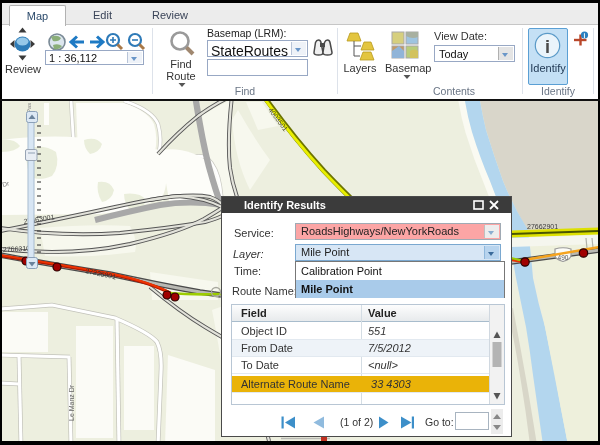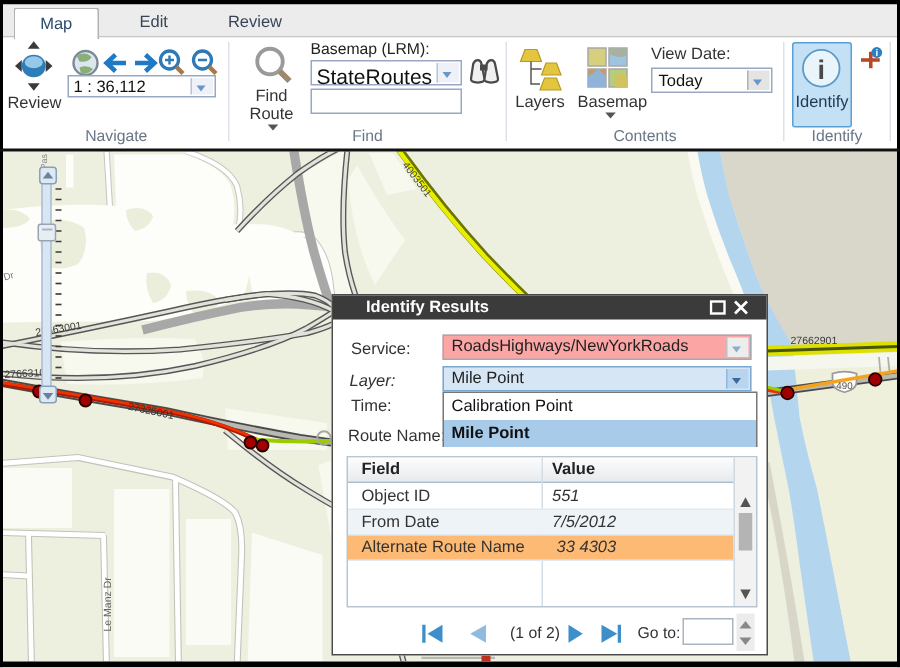--- a/index.html
+++ b/index.html
@@ -236,23 +236,22 @@
   <div class="abs" id="tabbar"></div>
   <div class="abs" id="tab-map">Map</div>
   <div class="abs tabtxt" style="left:80px;width:45px;text-align:center;">Edit</div>
   <div class="abs tabtxt" style="left:145px;width:50px;text-align:center;">Review</div>
 
   <div class="abs" id="ribbon"></div>
   <div class="abs divider" style="left:152px"></div>
   <div class="abs divider" style="left:337px"></div>
   <div class="abs divider" style="left:522px"></div>
   <div class="abs divider" style="left:593px"></div>
-  <div class="abs gl" style="left:30px;width:95px;">Navigate</div>
   <div class="abs gl" style="left:200px;width:90px;">Find</div>
-  <div class="abs gl" style="left:385px;width:90px;">Contents</div>
+  <div class="abs gl" style="left:385px;width:90px;text-align:right;">Contents</div>
   <div class="abs gl" style="left:523px;width:70px;">Identify</div>
   <div class="abs" id="ribbon-bot"></div>
 
   <svg class="abs" style="left:2px;top:25px" width="150" height="74" viewBox="0 0 150 74">
     <g fill="#3a3a3a">
       <path d="M20.5,2.5 L24.5,7.5 L16.5,7.5 Z"></path>
       <path d="M20.5,35.5 L24.5,30.5 L16.5,30.5 Z"></path>
       <path d="M8,19 L12.5,15 L12.5,23 Z"></path>
       <path d="M33,19 L28.5,15 L28.5,23 Z"></path>
     </g>
@@ -381,21 +380,21 @@
           <span class="tc2">551</span>
         </div>
       <div class="trow" style="top:35px;background:#eef3f8;">
           <span class="tc1">From Date</span>
           <span class="tc2">7/5/2012</span>
         </div>
       <div class="trow" style="top:52px;">
           <span class="tc1">To Date</span>
           <span class="tc2">&lt;null&gt;</span>
         </div>
-      <div class="trow" style="top:52px;background:#fdba74;">
+      <div class="trow" style="top:71px;background:#eab308;">
           <span class="tc1">Alternate Route Name</span>
           <span class="tc2">&nbsp;33 4303</span>
         </div>
       <div class="trow" style="top:86px;"></div>
 
       <div style="position:absolute;right:0;top:0;width:15px;height:100%;background:#f2f2f2;border-left:1px solid #d0d8e0;">
         <svg width="15" height="99" viewBox="0 0 15 99">
           <path d="M7,26.5 L10.5,33 L3.5,33 Z" fill="#555"></path>
           <rect x="2.5" y="37" width="9" height="25" fill="#b4b4b4"></rect>
           <path d="M7,94.5 L10.5,88 L3.5,88 Z" fill="#555"></path>

